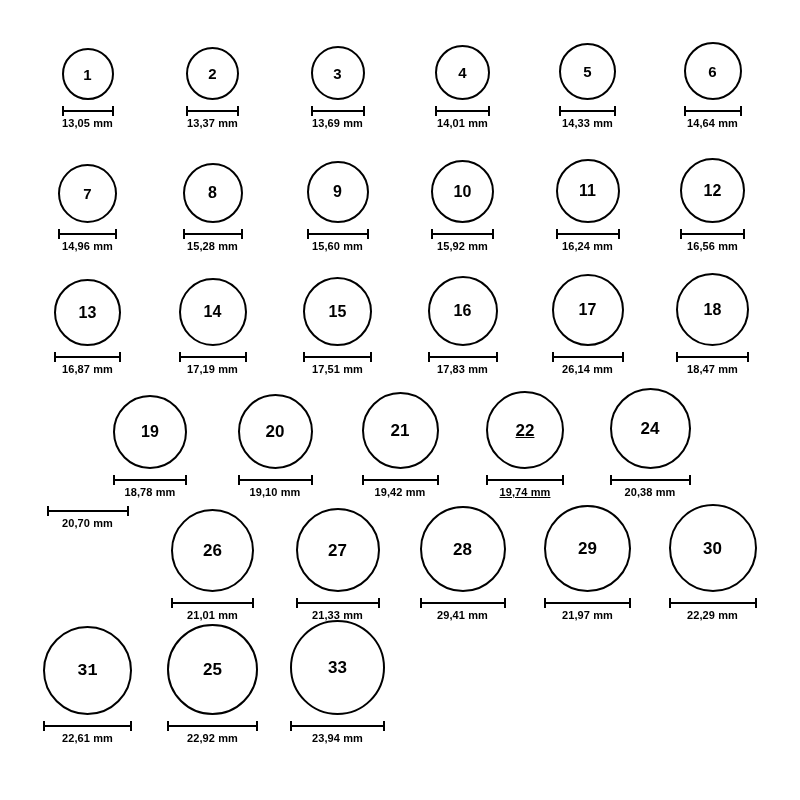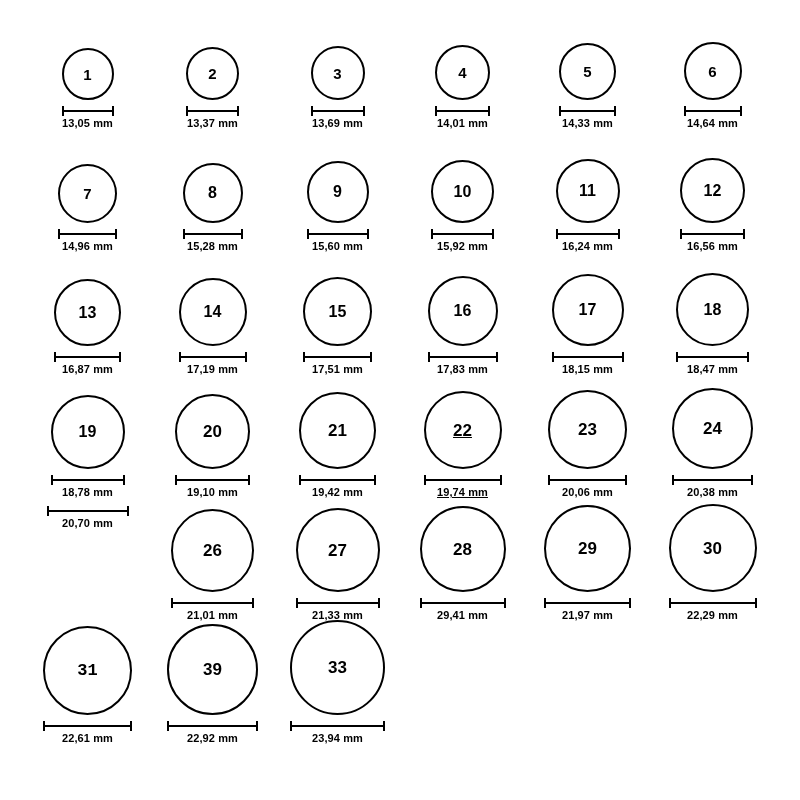--- a/index.html
+++ b/index.html
@@ -267,21 +267,21 @@
       </div>
       <div class="cell" style="width: 125px;">
         <div class="ring" style="width: 72px; height: 72px; margin-top: 20px;">
           <span class="ring-number" style="font-size: 16px;">17</span>
         </div>
         <div class="measure" style="width: 72px;">
           <span class="bar"></span>
           <span class="tick left"></span>
           <span class="tick right"></span>
         </div>
-        <div class="mm-label">18,15 mm</div>
+        <div class="mm-label">26,14 mm</div>
       </div>
       <div class="cell" style="width: 125px;">
         <div class="ring" style="width: 73px; height: 73px; margin-top: 19px;">
           <span class="ring-number" style="font-size: 16px;">18</span>
         </div>
         <div class="measure" style="width: 73px;">
           <span class="bar"></span>
           <span class="tick left"></span>
           <span class="tick right"></span>
         </div>
@@ -326,31 +326,20 @@
         <div class="ring" style="width: 78px; height: 78px; margin-top: 14px;">
           <span class="ring-number" style="font-size: 17px;">22</span>
         </div>
         <div class="measure" style="width: 78px;">
           <span class="bar"></span>
           <span class="tick left"></span>
           <span class="tick right"></span>
         </div>
         <div class="mm-label">19,74 mm</div>
       </div>
-      <div class="cell" style="width: 125px;">
-        <div class="ring" style="width: 79px; height: 79px; margin-top: 13px;">
-          <span class="ring-number" style="font-size: 17px;">23</span>
-        </div>
-        <div class="measure" style="width: 79px;">
-          <span class="bar"></span>
-          <span class="tick left"></span>
-          <span class="tick right"></span>
-        </div>
-        <div class="mm-label">20,06 mm</div>
-      </div>
       <div class="cell" style="width: 125px; align-items: center;">
         <div class="ring" style="width: 81px; height: 81px; margin-top: 11px;">
           <span class="ring-number" style="font-size: 17px;">24</span>
         </div>
         <div class="measure" style="width: 81px;">
           <span class="bar"></span>
           <span class="tick left"></span>
           <span class="tick right"></span>
         </div>
         <div class="mm-label">20,38 mm</div>
@@ -428,21 +417,21 @@
         </div>
         <div class="measure" style="width: 89px;">
           <span class="bar"></span>
           <span class="tick left"></span>
           <span class="tick right"></span>
         </div>
         <div class="mm-label">22,61 mm</div>
       </div>
       <div class="cell" style="width: 125px;">
         <div class="ring" style="width: 91px; height: 91px; margin-top: 1px;">
-          <span class="ring-number" style="font-size: 17px;">39</span>
+          <span class="ring-number" style="font-size: 17px;">25</span>
         </div>
         <div class="measure" style="width: 91px;">
           <span class="bar"></span>
           <span class="tick left"></span>
           <span class="tick right"></span>
         </div>
         <div class="mm-label">22,92 mm</div>
       </div>
       <div class="cell" style="width: 125px;">
         <div class="ring" style="width: 95px; height: 95px; margin-top: -3px;">

